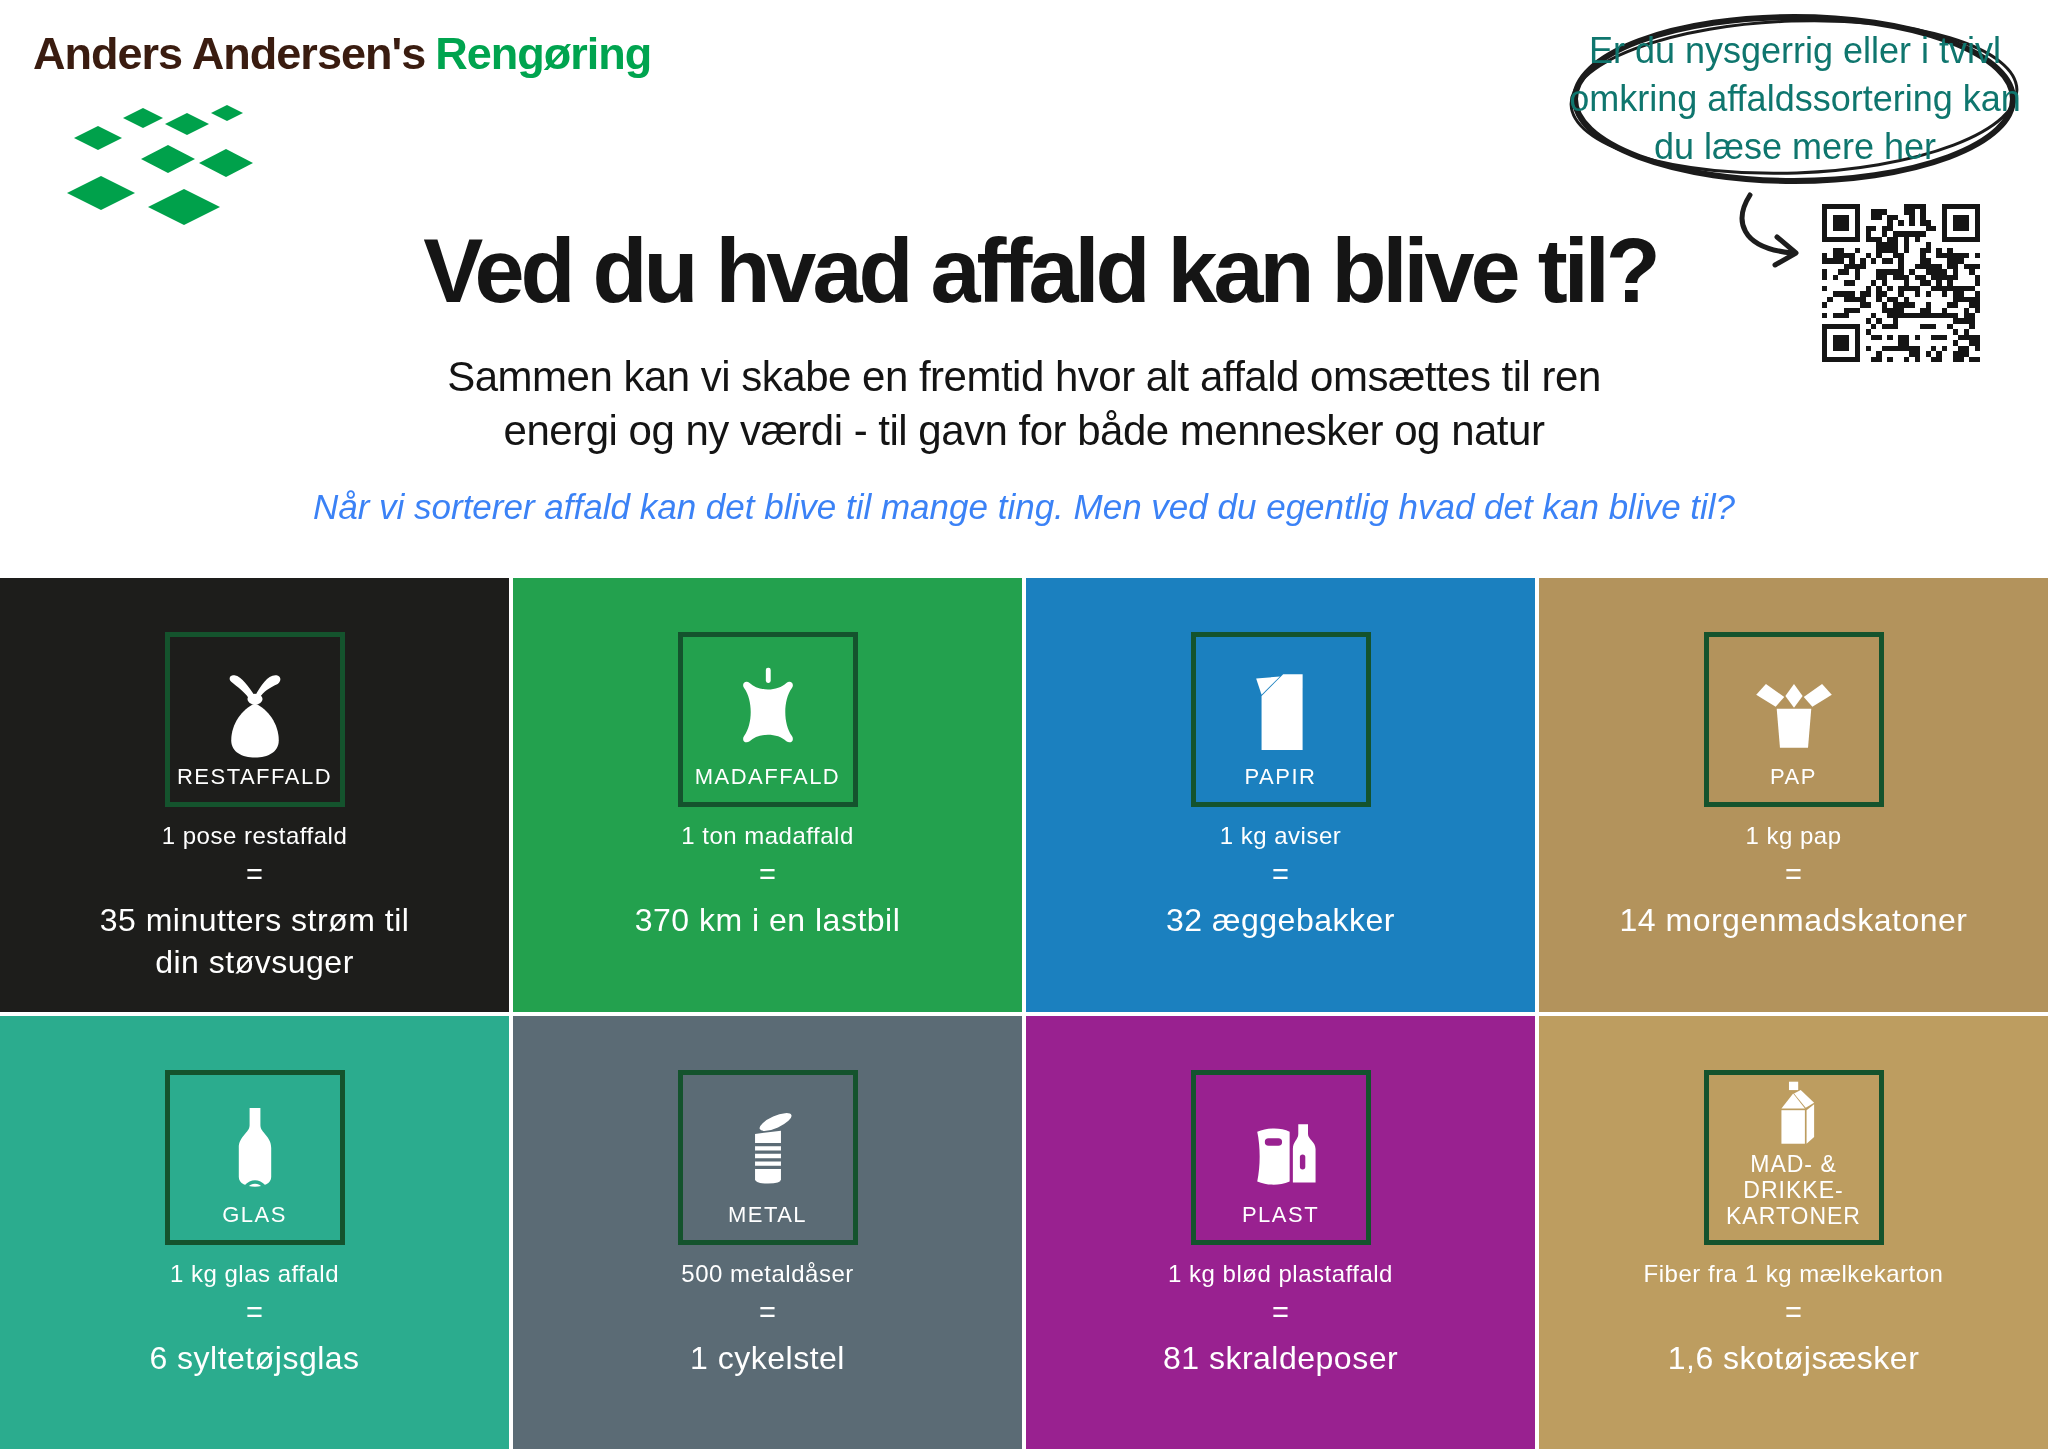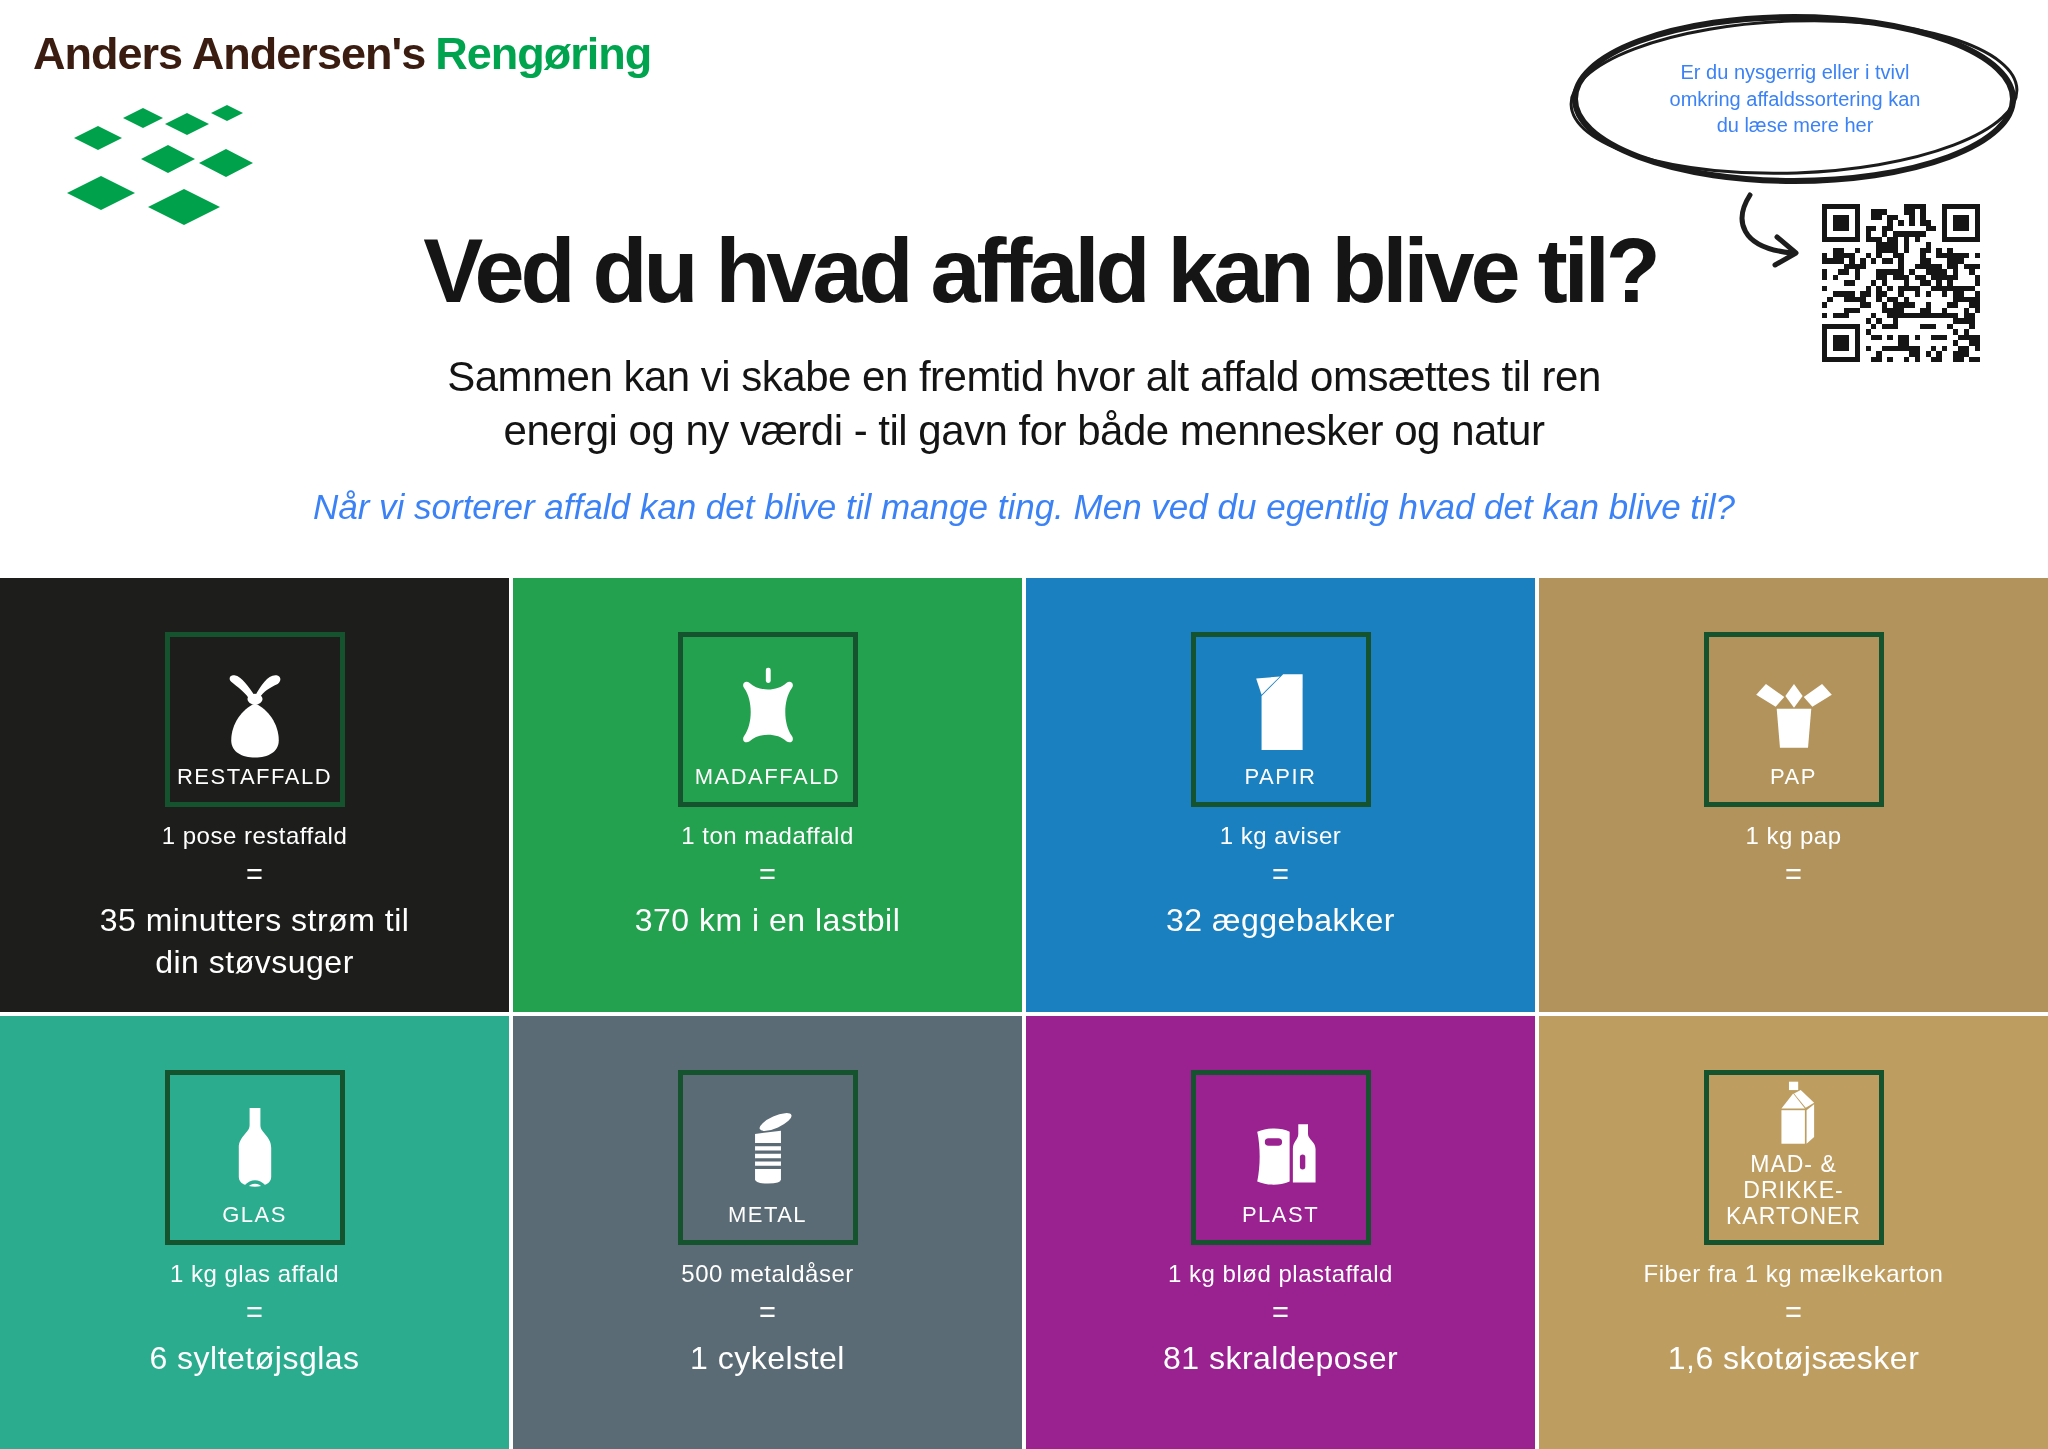--- a/index.html
+++ b/index.html
@@ -10,21 +10,21 @@
   .logo{position:absolute;left:33px;top:28px;white-space:nowrap;}
   .logo-text{font-size:45px;font-weight:700;letter-spacing:-1px;}
   .brand1{color:#3a1c10;}
   .brand2{color:#00a44f;margin-left:10px;text-align:center;}
   .logo-mark{position:absolute;left:55px;top:100px;}
 
   
   .callout{position:absolute;left:1566px;top:8px;width:458px;height:182px;
            display:flex;align-items:center;justify-content:center;text-align:center;}
   .callout svg{position:absolute;inset:0;width:100%;height:100%;}
-  .callout-text{position:relative;font-size:20px;line-height:1.34;color:#3b82f6;white-space:pre-line;}
+  .callout-text{position:relative;font-size:36px;line-height:1.34;color:#0f766e;white-space:pre-line;}
 
   .arrow{position:absolute;left:1730px;top:190px;}
   .qr{position:absolute;left:1820px;top:204px;width:162px;height:158px;}
 
   
   .title{position:absolute;left:16px;top:220px;width:2048px;text-align:center;
          font-size:90px;font-weight:700;letter-spacing:-4px;color:#151515;}
   .subtitle{position:absolute;left:0;top:350px;width:2048px;text-align:center;
             font-size:42px;line-height:1.28;color:#141414;letter-spacing:-0.5px;}
   .tagline{position:absolute;left:0;top:487px;width:2048px;text-align:center;
@@ -469,20 +469,21 @@
         <svg width="108" height="100" viewBox="0 0 100 88" fill="#ffffff">
           <polygon points="33,40 15,29 24,19 41,31"></polygon>
           <polygon points="67,40 85,29 76,19 59,31"></polygon>
           <polygon points="42,30 50,19 58,30 50,41"></polygon>
           <polygon points="34,42 66,42 63,78 37,78"></polygon>
         </svg>
         <div class="frame-label">PAP</div>
       </div>
       <div class="t1">1 kg pap</div>
       <div class="teq">=</div>
+      <div class="t2">14 morgenmadskatoner</div>
     </div>
 
     <div class="tile" style="background-color: rgb(43, 172, 142);">
       <div class="frame">
         <svg width="108" height="100" viewBox="0 0 100 88" fill="#ffffff">
           <path d="M45,6 h10 v16 c0,7 10,10 10,21 v27 c0,6 -7,9 -15,9 c-8,0 -15,-3 -15,-9 v-27 c0,-11 10,-14 10,-21 Z"></path>
           <path d="M41,79 q9,-9 18,0" fill="none" stroke="#2bac8e" stroke-width="3" stroke-linecap="round"></path>
         </svg>
         <div class="frame-label">GLAS</div>
       </div>

